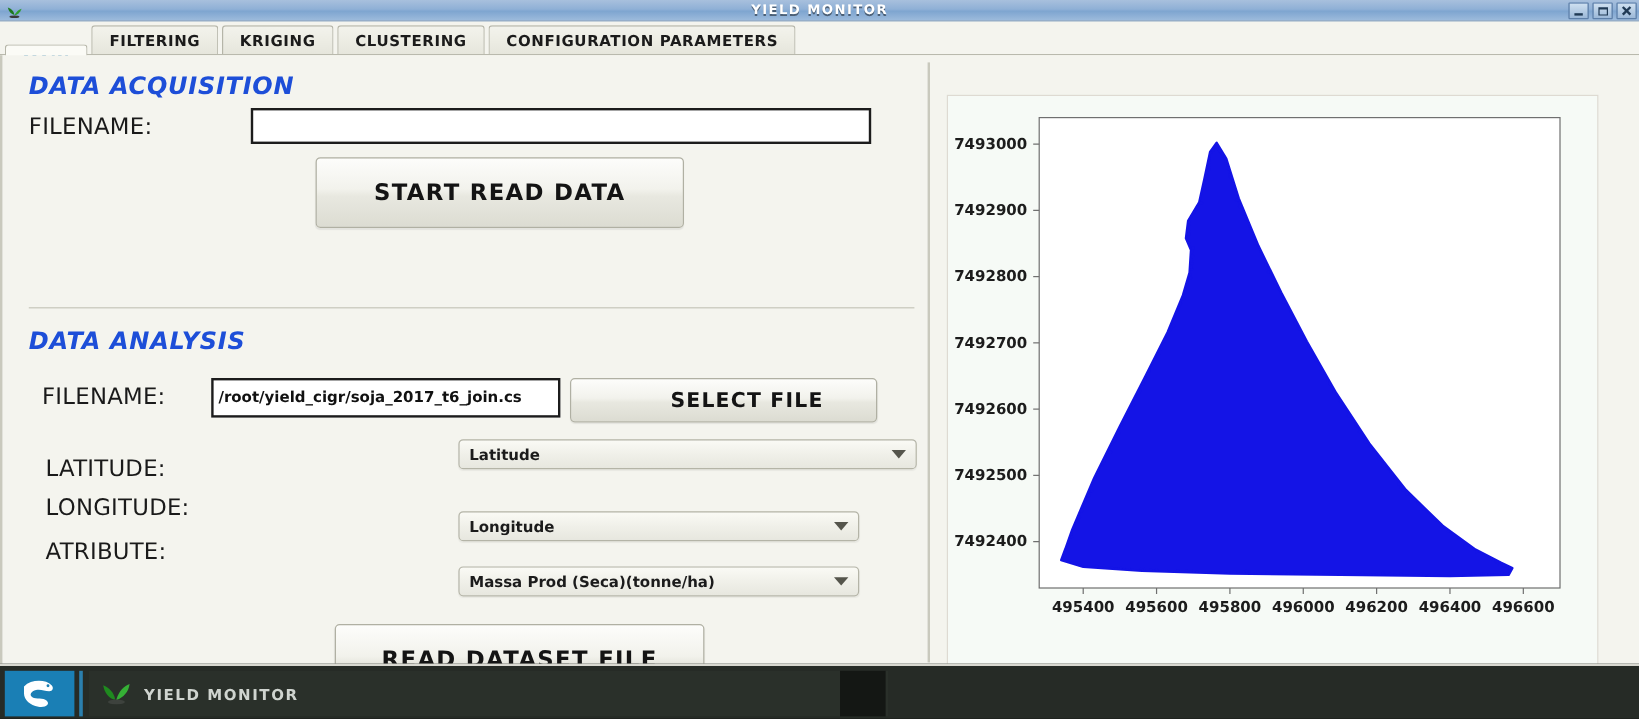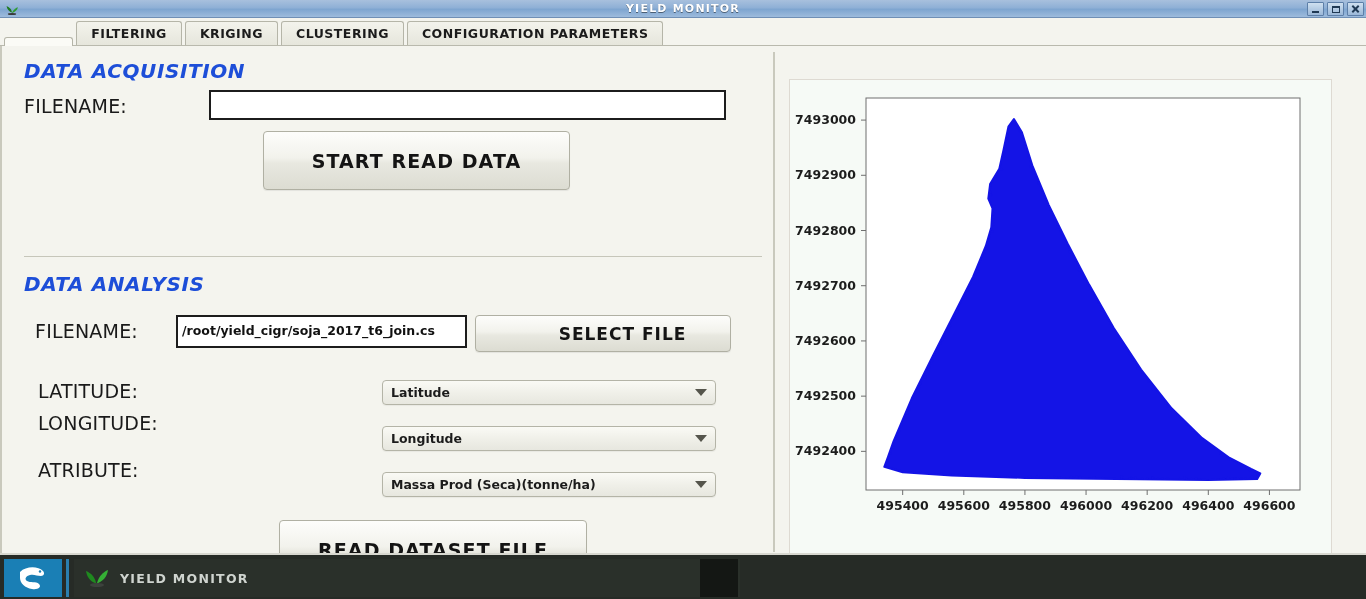--- a/index.html
+++ b/index.html
@@ -348,32 +348,32 @@
 
       <div class="section-title" style="left:22px; top:226px;">DATA ANALYSIS</div>
 
       <div class="field-label" style="left:33px; top:274px;">FILENAME:</div>
 
       <div class="text-input" style="left:174px; top:269px; width:291px; height:33px;">/root/yield_cigr/soja_2017_t6_join.cs</div>
 
       <div class="btn small" style="left:473px; top:269px; width:256px; height:37px;">SELECT FILE</div>
 
       <div class="field-label" style="left:36px; top:334px;">LATITUDE:</div>
-      <div class="dropdown" style="left:380px; top:334px; width:334px;gap:39px;">
+      <div class="dropdown" style="left:380px; top:320px; width:382px;gap:39px;">
         <span class="dd-label">Latitude</span>
         <span class="dd-arrow"></span>
       </div>
 
       <div class="field-label" style="left:36px; top:366px;">LONGITUDE:</div>
       <div class="dropdown" style="left:380px; top:380px; width:334px;">
         <span class="dd-label">Longitude</span>
         <span class="dd-arrow"></span>
       </div>
 
-      <div class="field-label" style="left:36px; top:413px;">ATRIBUTE:</div>
+      <div class="field-label" style="left:36px; top:403px;">ATRIBUTE:</div>
       <div class="dropdown" style="left:380px; top:426px; width:334px;">
         <span class="dd-label">Massa Prod (Seca)(tonne/ha)</span>
         <span class="dd-arrow"></span>
       </div>
 
       <div class="btn" style="left:277px; top:474px; width:308px; height:59px;">READ DATASET FILE</div>
     </div>
 
     <div id="v-divider"></div>
 

